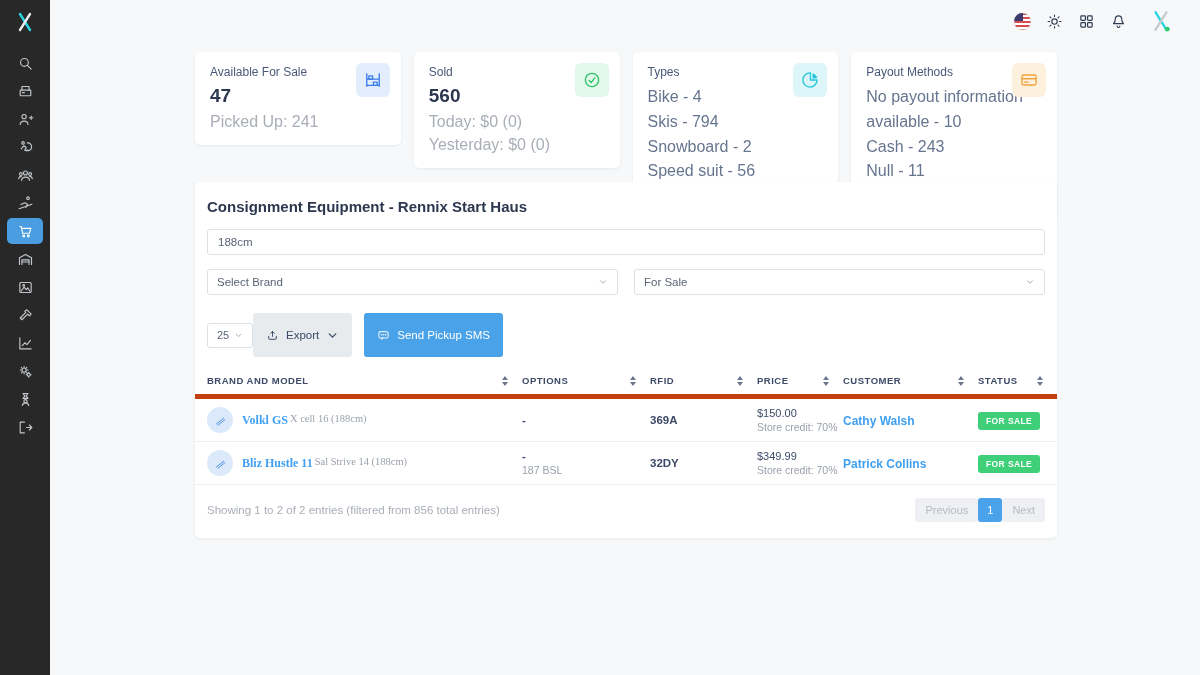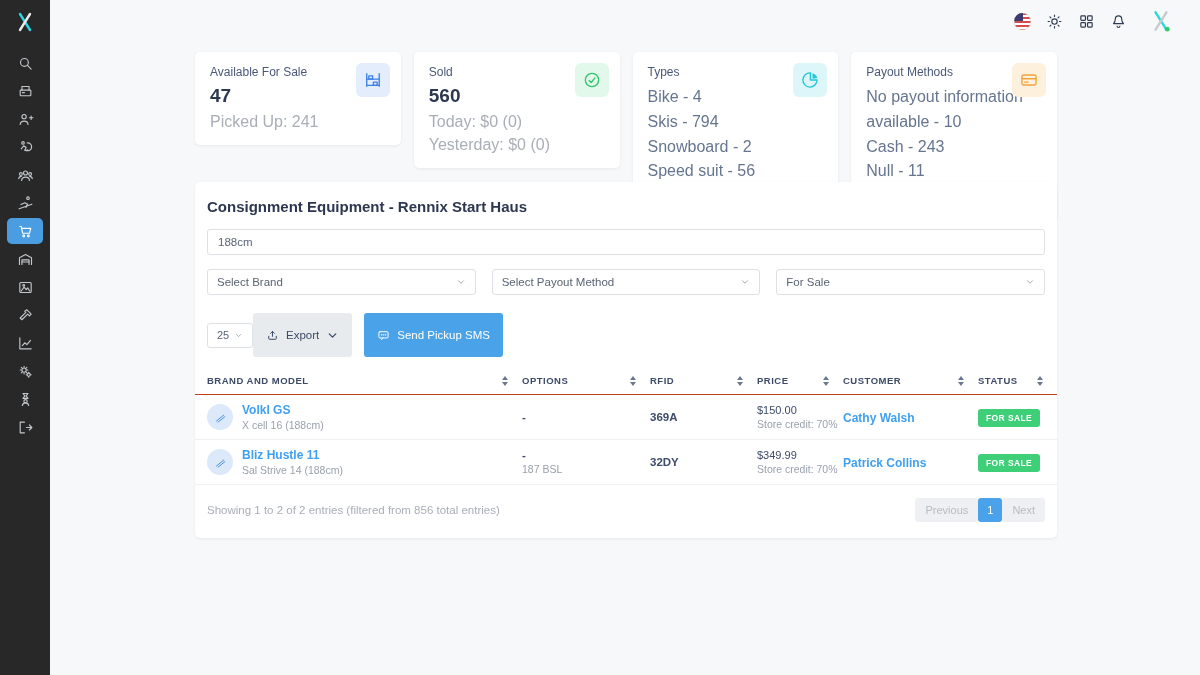--- a/index.html
+++ b/index.html
@@ -49,33 +49,33 @@
   .pagesize { width:46px; height:25px; border:1px solid #dde1e6; border-radius:3px; display:flex; align-items:center; justify-content:center; gap:5px; font-size:11px; color:#5a6474; cursor:pointer; background:#fff; }
   .pagesize .chev { width:9px; height:9px; color:#9aa1ac; }
   .tb-right { display:flex; gap:12px; }
   .btn { height:44px; border:none; border-radius:3px; display:flex; align-items:center; gap:7px; padding:0 13px; font-size:11.5px; font-family:"Liberation Sans",sans-serif; cursor:pointer; }
   .btn svg { width:13px; height:13px; }
   .btn-export { background:#e7ebee; color:#3d4a68; }
   .btn-sms { background:#4aa2e9; color:#ffffff; }
 
   
   .grid-row { display:grid; grid-template-columns:315px 128px 107px 86px 135px 1fr; padding:0 12px; align-items:center; }
-  .thead { border-bottom:1px solid #c2410c; padding-top:8px; padding-bottom:8px; }
+  .thead { border-bottom:5px solid #c2410c; padding-top:8px; padding-bottom:8px; }
   .th { display:flex; align-items:center; justify-content:space-between; padding-right:14px; font-size:9.5px; font-weight:bold; letter-spacing:.5px; text-transform:uppercase; color:#3d4a68; cursor:pointer; }
   .th:last-child { padding-right:2px; }
   .sort { display:inline-flex; flex-direction:column; gap:2px; }
   .sort i { width:0; height:0; border-left:3.5px solid transparent; border-right:3.5px solid transparent; }
   .sort .up { border-bottom:4px solid #6b7690; }
   .sort .dn { border-top:4px solid #6b7690; }
 
   .trow { border-bottom:1px solid #eef0f2; padding-top:8px; padding-bottom:8px; min-height:38px; }
   .brand-cell { display:flex; align-items:center; gap:9px; }
   .avatar { width:26px; height:26px; border-radius:50%; background:#dce9fb; display:flex; align-items:center; justify-content:center; flex:none; }
   .avatar svg { width:13px; height:13px; color:#4a8fe0; }
-  .bm { display:flex; flex-direction:column; gap:2px; }
+  .bm { display:flex; flex-direction:row; gap:2px;font-family:Liberation Serif, serif; }
   .brand-link, .cust-link { font-size:12px; font-weight:bold; color:#3fa0f2; text-decoration:none; cursor:pointer; }
   .sub { font-size:10.5px; color:#9aa1ac; }
   .rfid-cell, .opt-main { font-size:11.5px; font-weight:bold; color:#3d4a68; }
   .opt-cell, .price-cell { display:flex; flex-direction:column; gap:2px; }
   .price-main { font-size:11px; font-weight:normal; color:#3d4a68; }
   .badge { display:inline-block; background:#3fcf79; color:#ffffff; font-size:8.5px; font-weight:bold; letter-spacing:.4px; padding:4px 8px; border-radius:3px; text-transform:uppercase; }
 
   
   .tfoot { display:flex; align-items:center; justify-content:space-between; padding:13px 12px 16px; }
   .summary { font-size:11.5px; color:#a9aeb7; }
@@ -318,28 +318,20 @@
 </div>
 
 <section class="panel">
   <h1 class="panel-title">Consignment Equipment - Rennix Start Haus</h1>
 
   <input class="search-input" type="text" value="188cm" style="">
 
   <div class="filters">
     <div class="select">
       <span>Select Brand</span>
-      <span class="chev">
-          <svg viewBox="0 0 24 24" fill="none" stroke="currentColor" stroke-width="2.2" stroke-linecap="round" stroke-linejoin="round">
-            <path d="M6 9l6 6 6-6"></path>
-          </svg>
-        </span>
-    </div>
-    <div class="select">
-      <span>Select Payout Method</span>
       <span class="chev">
           <svg viewBox="0 0 24 24" fill="none" stroke="currentColor" stroke-width="2.2" stroke-linecap="round" stroke-linejoin="round">
             <path d="M6 9l6 6 6-6"></path>
           </svg>
         </span>
     </div>
     <div class="select">
       <span>For Sale</span>
       <span class="chev">
           <svg viewBox="0 0 24 24" fill="none" stroke="currentColor" stroke-width="2.2" stroke-linecap="round" stroke-linejoin="round">

